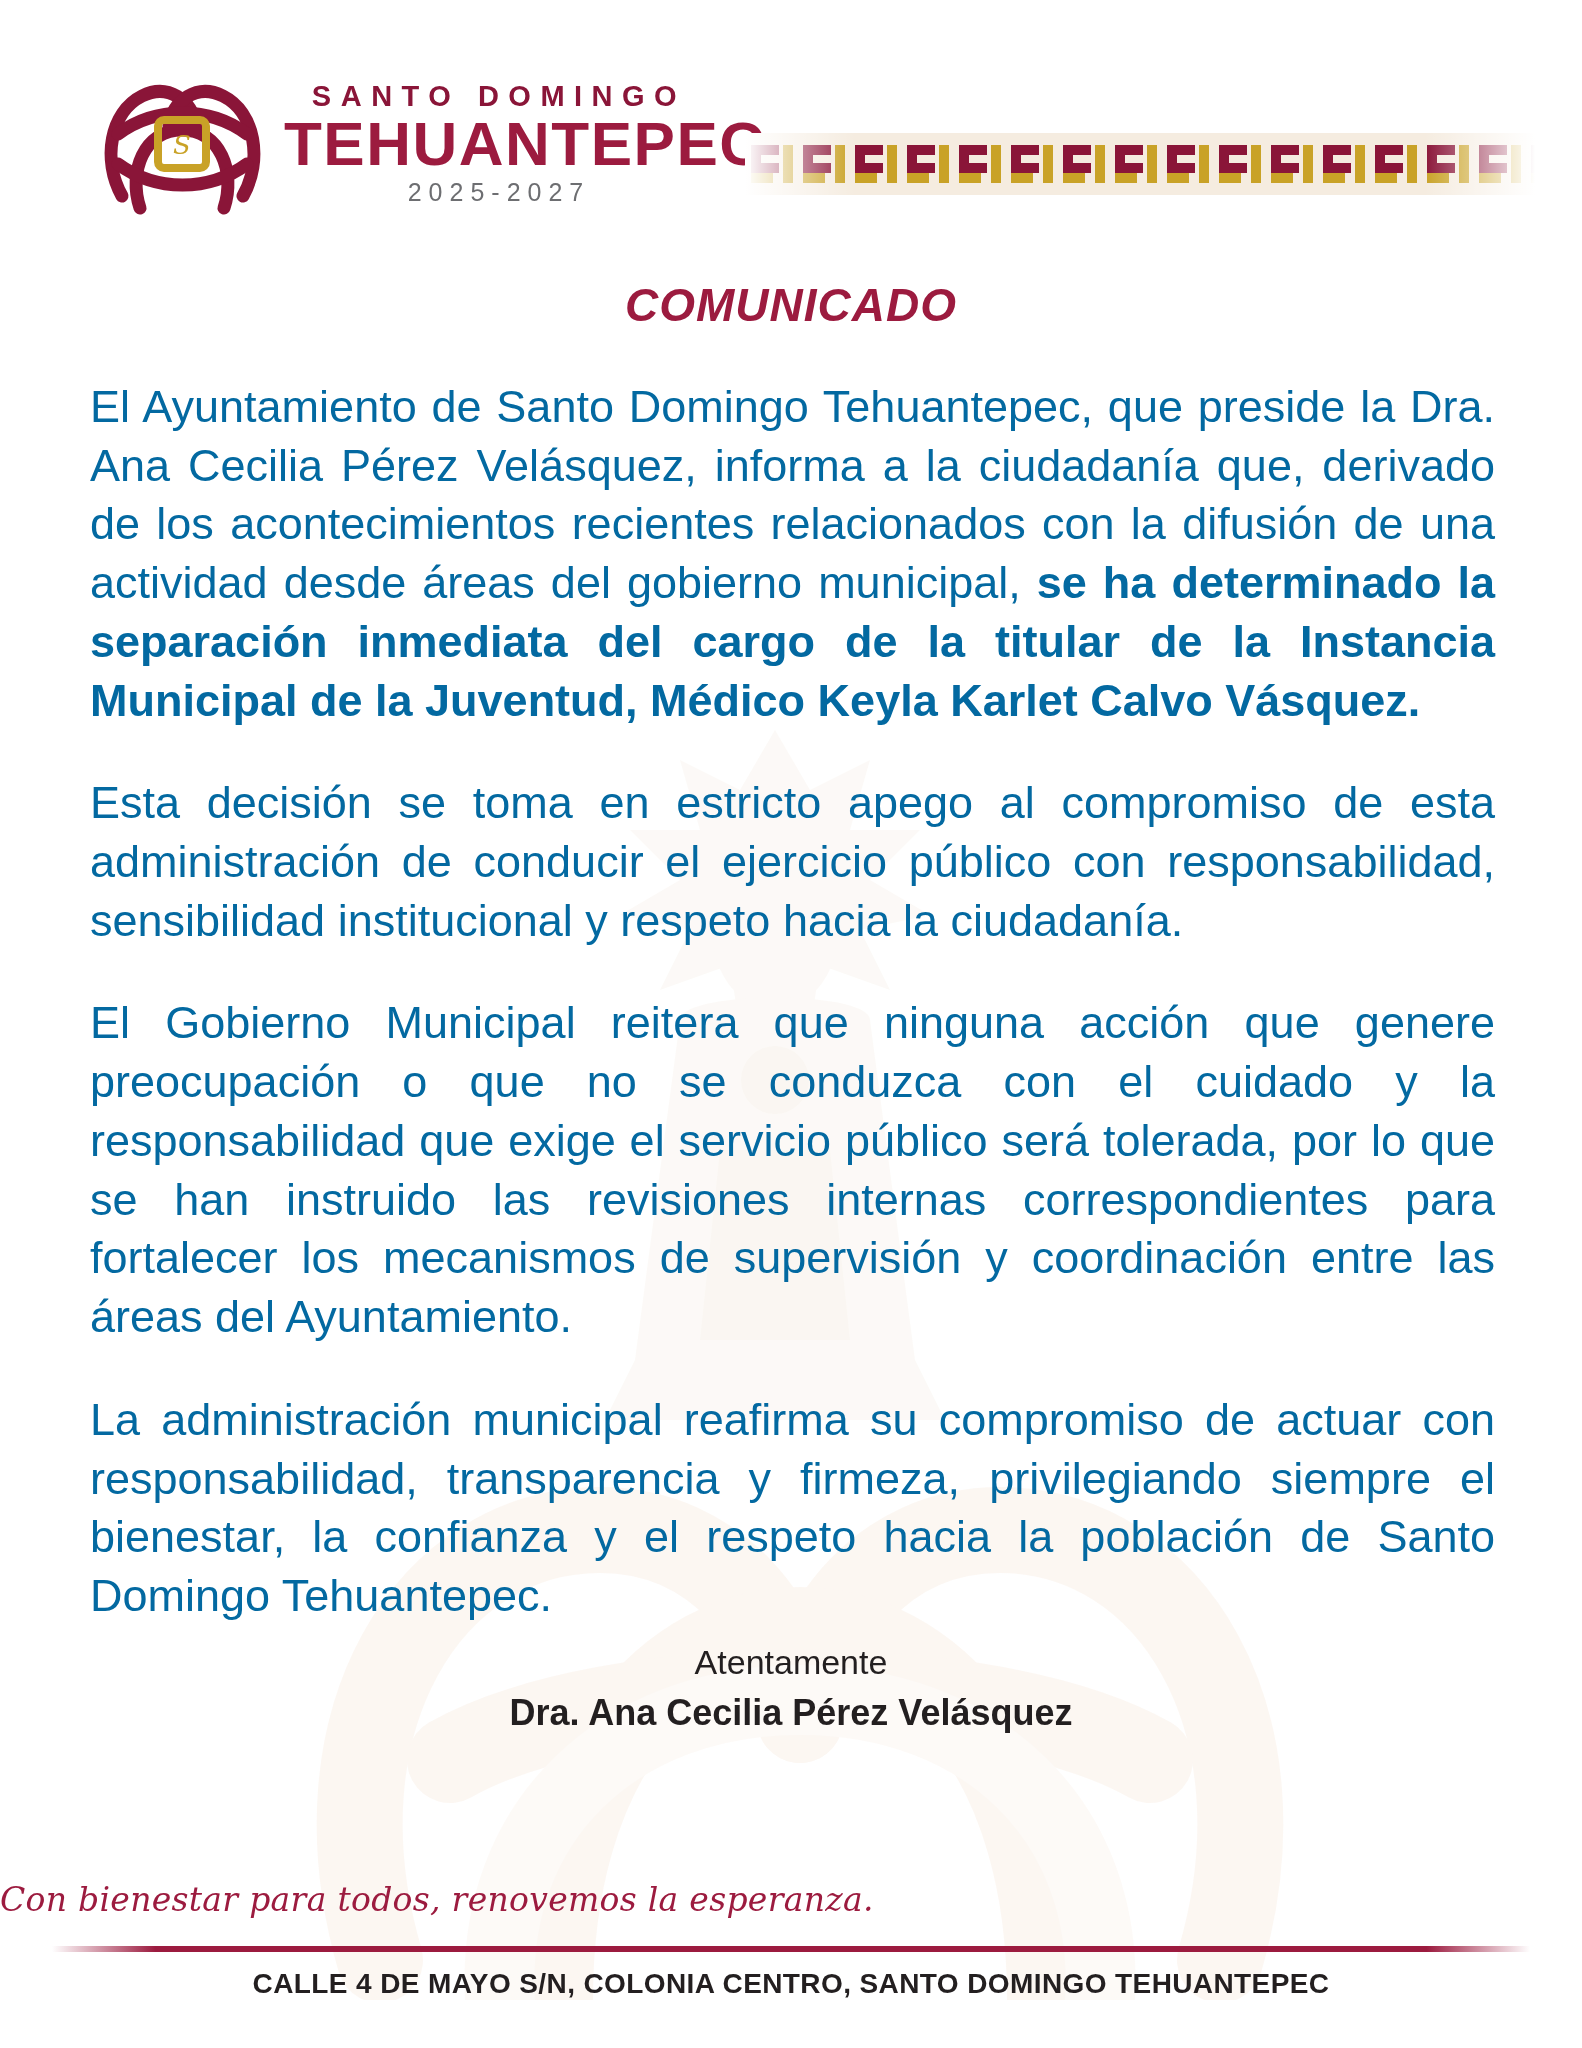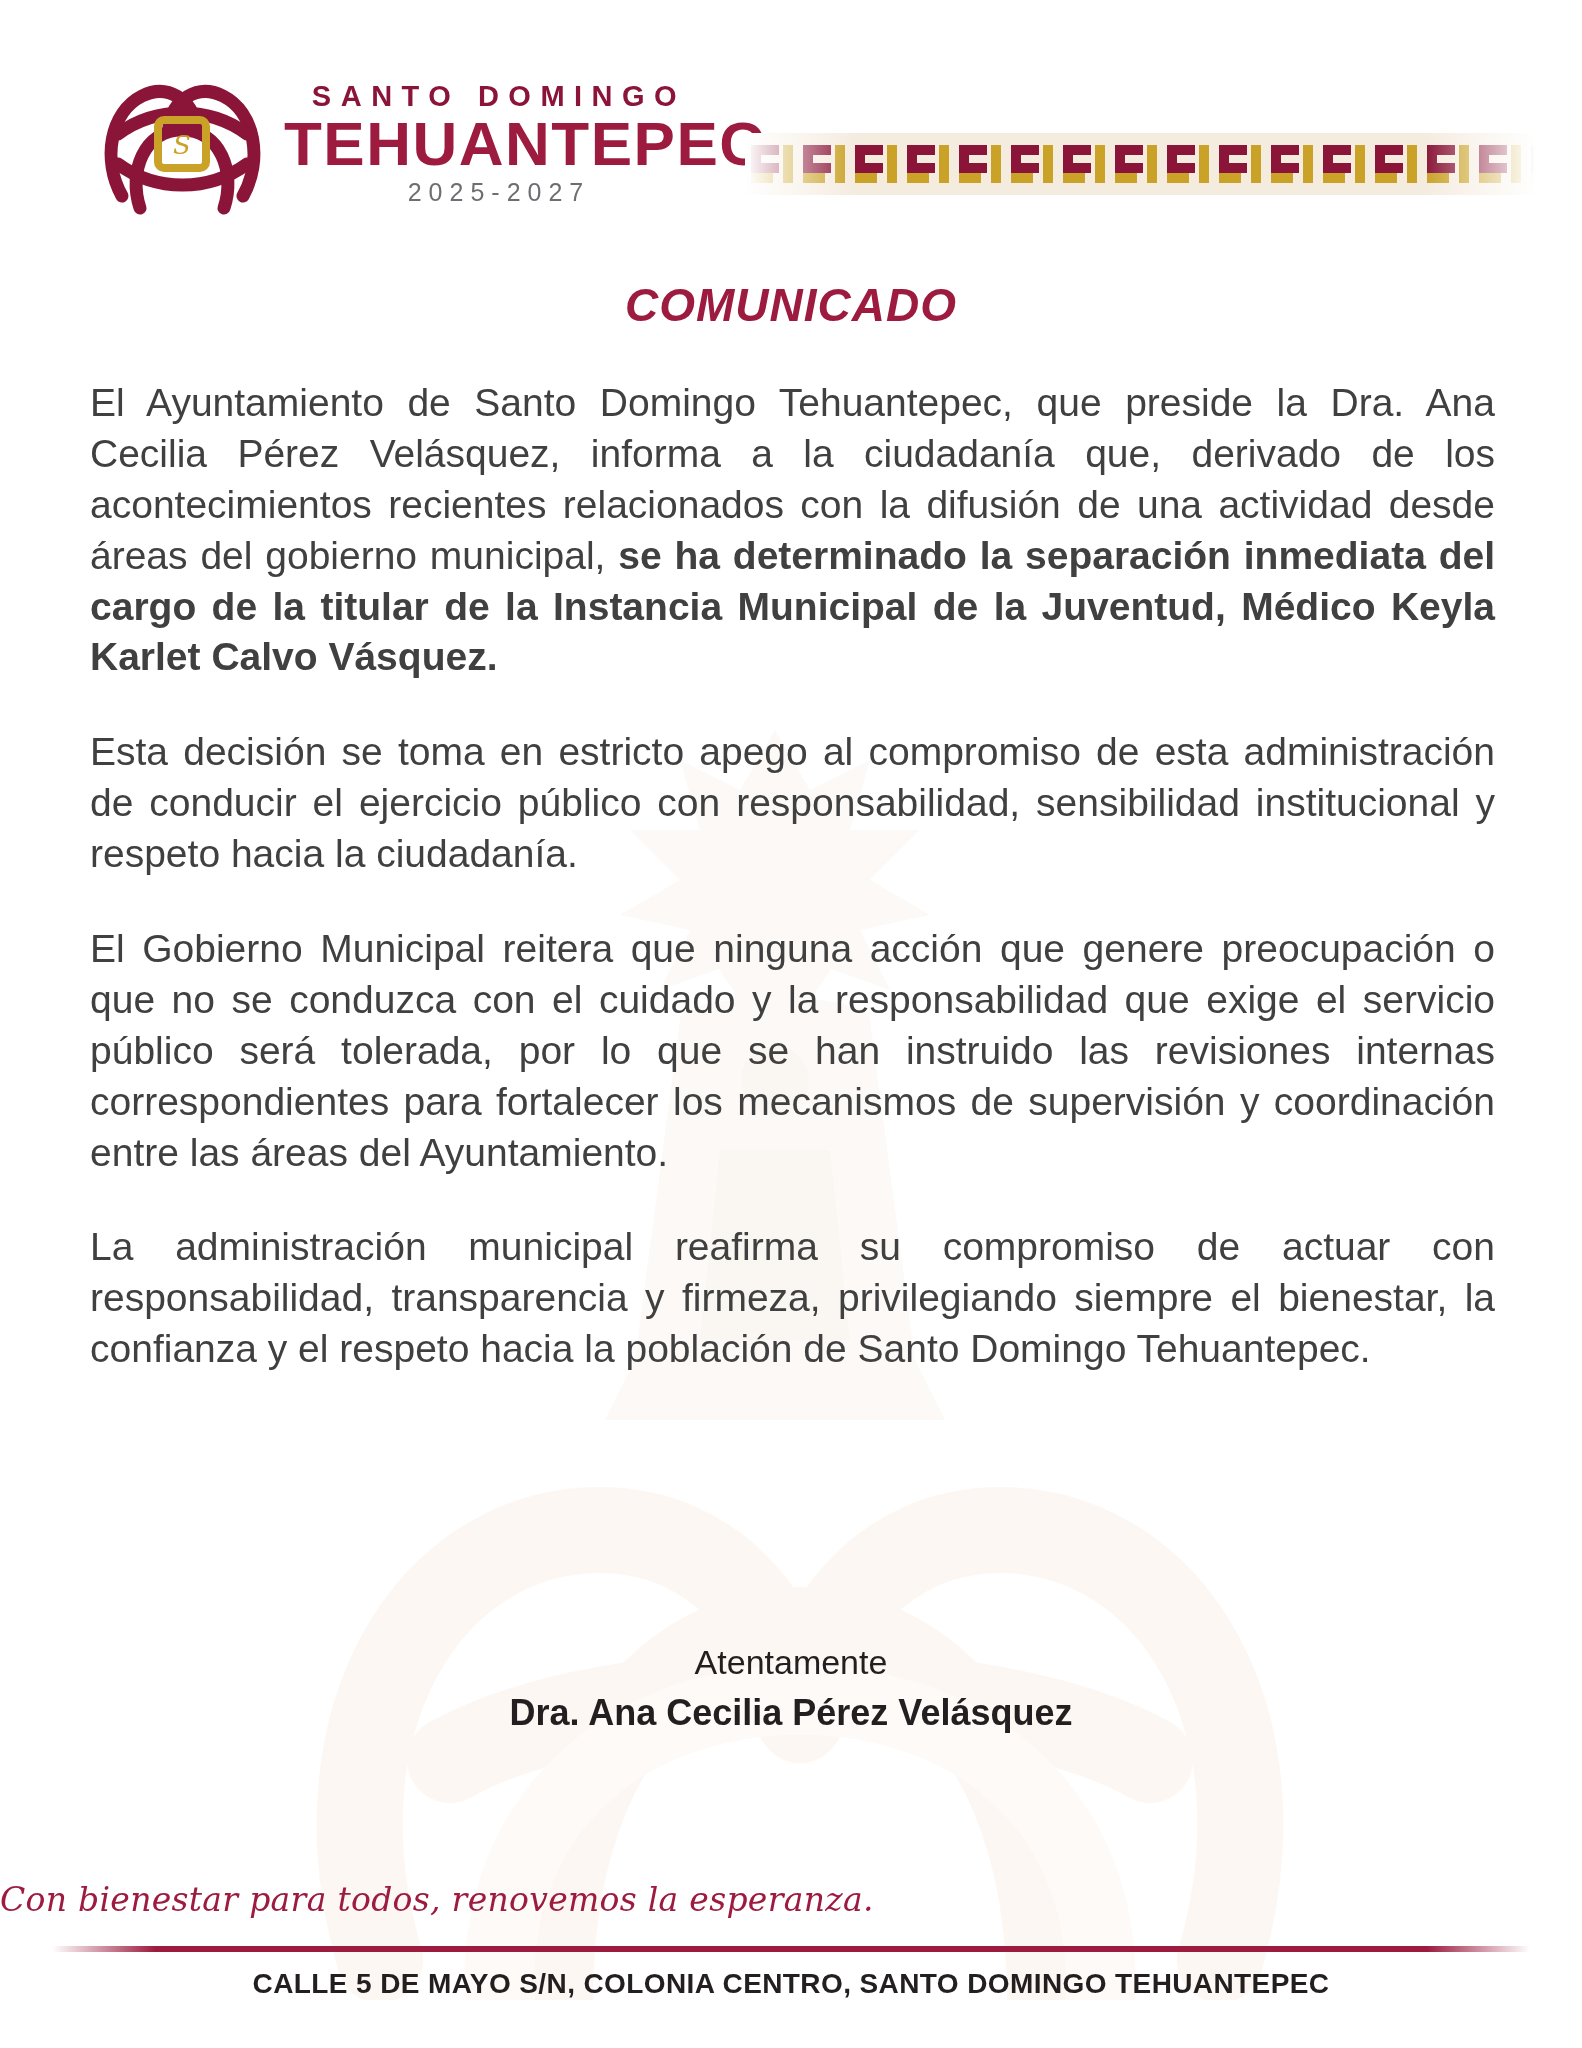--- a/index.html
+++ b/index.html
@@ -118,24 +118,24 @@
   
   .body-wrap {
     position: absolute;
     left: 90px;
     top: 378px;
     width: 1405px;
     z-index: 2;
   }
   p.para {
     margin: 0 0 44px 0;
-    font-size: 39px;
+    font-size: 45px;
     line-height: 1.305;
     text-align: justify;
-    color: #404040;
+    color: #0369a1;
     font-weight: 400;
   }
   p.para:last-of-type { margin-bottom: 0; }
   .bold { font-weight: 700; }
 
   
   .signature {
     position: absolute;
     left: 0;
     top: 1643px;
@@ -294,14 +294,14 @@
 </div>
 
 <div class="signature">
   <div class="sig-atentamente">Atentamente</div>
   <div class="sig-name">Dra. Ana Cecilia Pérez Velásquez</div>
 </div>
 
 <div class="footer">
   <div class="slogan">Con bienestar para todos, renovemos la esperanza.</div>
   <div class="footer-rule"></div>
-  <div class="footer-addr">CALLE 5 DE MAYO S/N, COLONIA CENTRO, SANTO DOMINGO TEHUANTEPEC</div>
+  <div class="footer-addr">CALLE 4 DE MAYO S/N, COLONIA CENTRO, SANTO DOMINGO TEHUANTEPEC</div>
 </div>
 
 </body></html>

